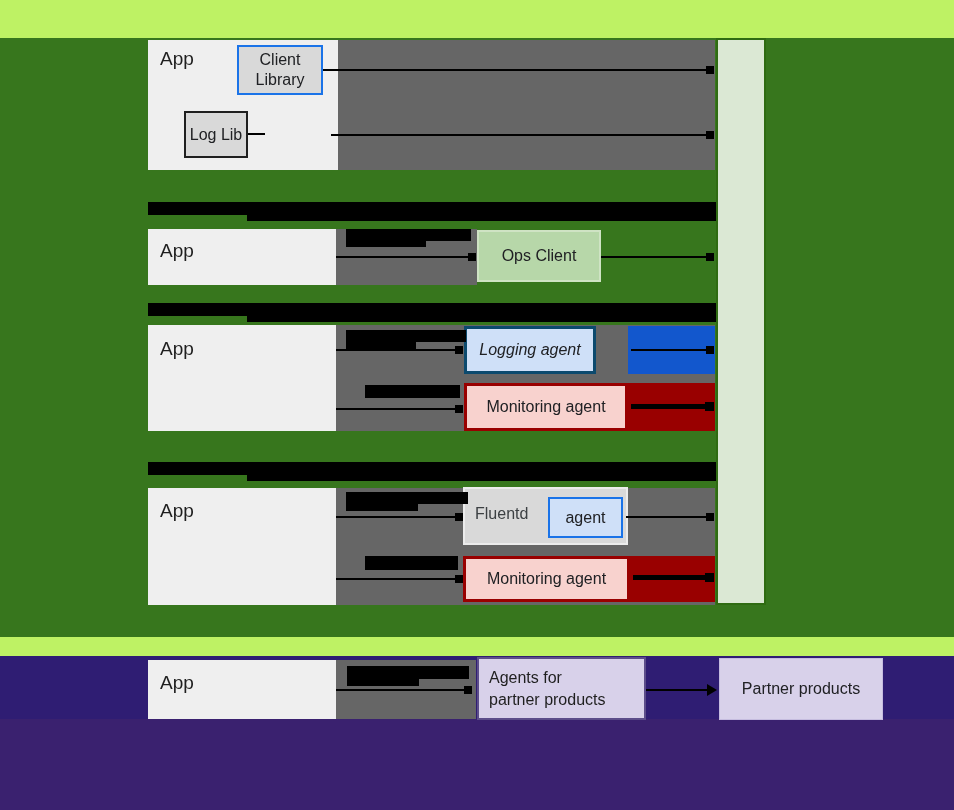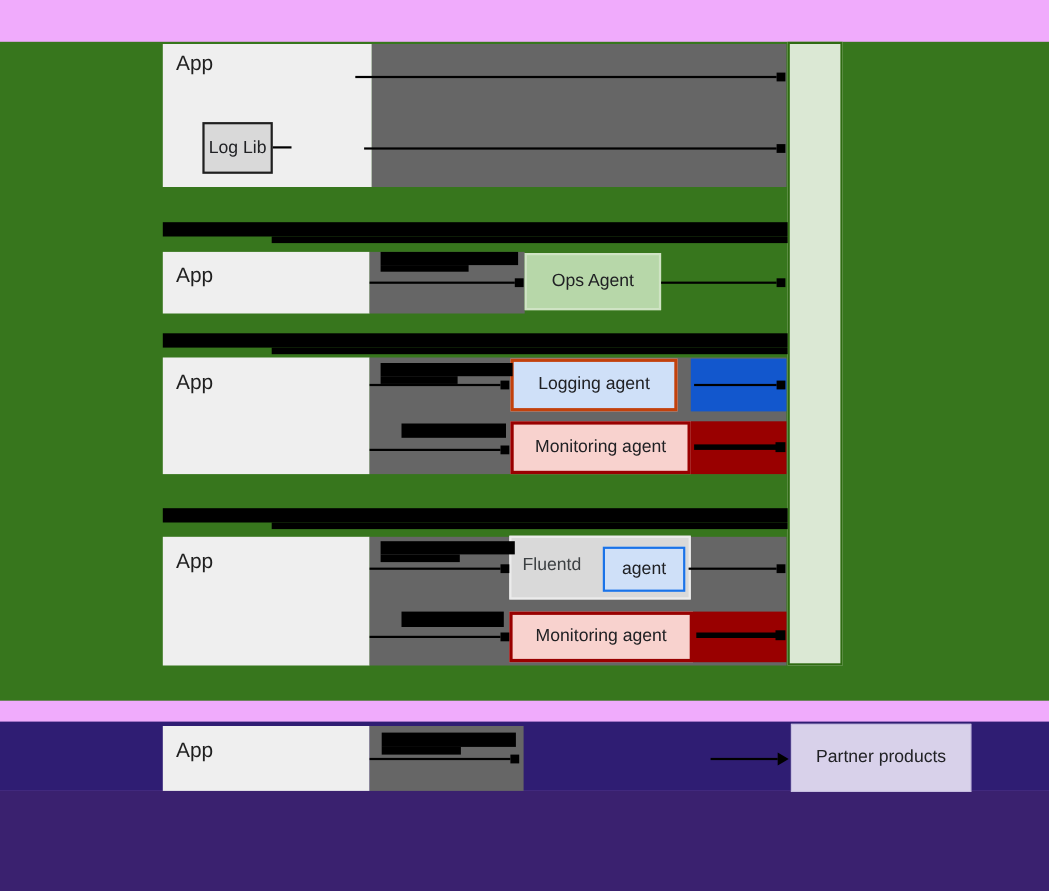--- a/index.html
+++ b/index.html
@@ -1,16 +1,16 @@
 <!DOCTYPE html>
 <html><head>
 <meta charset="utf-8">
 <style>
   html,body{margin:0;padding:0;background:#000;}
-  #stage{position:relative;width:954px;height:810px;background:#f0abfc;overflow:hidden;
+  #stage{position:relative;width:954px;height:810px;background:#bef264;overflow:hidden;
          font-family:"Liberation Sans", sans-serif;color:#1f1f1f;}
   .abs{position:absolute;}
   .region{position:absolute;left:0;width:954px;}
   .whitebox{position:absolute;background:#efefef;}
   .graybox{position:absolute;background:#666666;}
   .applbl{position:absolute;font-size:19px;color:#1f1f1f;}
   .blob{position:absolute;background:#000;}
   .aline{position:absolute;background:#000;height:2px;}
   .ahead{position:absolute;background:#000;width:8px;height:8px;}
   .cbox{position:absolute;display:flex;align-items:center;justify-content:center;
@@ -26,20 +26,22 @@
   <div class="region" style="top:656px;height:63px;background:#2f1d73;"></div>
   <div class="region" style="top:719px;height:91px;background:#3a216f;"></div>
 
   <div class="abs" style="left:716px;top:38px;width:50px;height:567px;background:#dbe8d4;
               border:2px solid #2f6b12;box-sizing:border-box;"></div>
 
   <div class="whitebox" style="left:148px;top:40px;width:190px;height:130px;"></div>
   <div class="graybox" style="left:338px;top:40px;width:377px;height:130px;"></div>
   <div class="applbl" style="left:160px;top:48px;">App</div>
 
+  <div class="cbox" style="left:237px;top:45px;width:86px;height:50px;background:#d9d9d9;
+              border:2px solid #1a73e8;line-height:1.25;">Client Library</div>
   <div class="cbox" style="left:184px;top:111px;width:64px;height:47px;background:#d9d9d9;
               border:2px solid #1f1f1f;line-height:1.25;">Log Lib</div>
   <div class="aline" style="left:248px;top:133px;width:17px;"></div>
 
   <div class="aline" style="left:323px;top:69px;width:383px;"></div>
   <div class="ahead" style="left:706px;top:66px;"></div>
   <div class="aline" style="left:331px;top:134px;width:375px;"></div>
   <div class="ahead" style="left:706px;top:131px;"></div>
 
   <div class="blob" style="left:148px;top:202px;width:568px;height:13px;"></div>
@@ -48,35 +50,35 @@
   <div class="whitebox" style="left:148px;top:229px;width:188px;height:56px;"></div>
   <div class="graybox" style="left:336px;top:229px;width:141px;height:56px;"></div>
   <div class="applbl" style="left:160px;top:240px;">App</div>
 
   <div class="blob" style="left:346px;top:229px;width:125px;height:12px;"></div>
   <div class="redact-step" style="left:346px;top:241px;width:80px;height:6px;"></div>
   <div class="aline" style="left:336px;top:256px;width:132px;"></div>
   <div class="ahead" style="left:468px;top:253px;"></div>
 
   <div class="cbox" style="left:477px;top:230px;width:124px;height:52px;background:#b7d7a9;
-              border:2px solid #cfe3c4;">Ops Agent</div>
+              border:2px solid #cfe3c4;">Ops Client</div>
 
   <div class="aline" style="left:601px;top:256px;width:105px;"></div>
   <div class="ahead" style="left:706px;top:253px;"></div>
 
   <div class="blob" style="left:148px;top:303px;width:568px;height:13px;"></div>
   <div class="redact-step" style="left:247px;top:316px;width:469px;height:6px;"></div>
 
   <div class="whitebox" style="left:148px;top:325px;width:188px;height:106px;"></div>
   <div class="graybox" style="left:336px;top:325px;width:379px;height:106px;"></div>
   <div class="applbl" style="left:160px;top:338px;">App</div>
 
   <div class="abs" style="left:628px;top:326px;width:87px;height:48px;background:#1257cd;"></div>
-  <div class="cbox" style="left:464px;top:326px;width:152px;height:48px;background:#cfe0f8;
-              border:3px solid #c2410c;">Logging agent</div>
+  <div class="cbox" style="left:464px;top:326px;width:132px;height:48px;background:#cfe0f8;
+              border:3px solid #0c4a6e;font-style:italic;">Logging agent</div>
 
   <div class="blob" style="left:346px;top:330px;width:120px;height:12px;"></div>
   <div class="redact-step" style="left:346px;top:342px;width:70px;height:7px;"></div>
   <div class="aline" style="left:336px;top:349px;width:119px;"></div>
   <div class="ahead" style="left:455px;top:346px;"></div>
   <div class="aline" style="left:631px;top:349px;width:75px;"></div>
   <div class="ahead" style="left:706px;top:346px;"></div>
 
   <div class="abs" style="left:628px;top:383px;width:87px;height:48px;background:#990000;"></div>
   <div class="cbox" style="left:464px;top:383px;width:164px;height:48px;background:#f8d2ce;
@@ -121,20 +123,25 @@
 
   <div class="whitebox" style="left:148px;top:660px;width:188px;height:59px;"></div>
   <div class="graybox" style="left:336px;top:660px;width:140px;height:59px;"></div>
   <div class="applbl" style="left:160px;top:672px;">App</div>
 
   <div class="blob" style="left:347px;top:666px;width:122px;height:13px;"></div>
   <div class="redact-step" style="left:347px;top:679px;width:72px;height:7px;"></div>
   <div class="aline" style="left:336px;top:689px;width:128px;"></div>
   <div class="ahead" style="left:464px;top:686px;"></div>
 
+  <div class="abs" style="left:477px;top:657px;width:169px;height:63px;background:#d8d1ea;
+              border:2px solid #5c4d8a;box-sizing:border-box;font-size:16px;color:#1f1f1f;">
+    <div style="position:absolute;left:10px;top:10px;">Agents for</div>
+    <div style="position:absolute;left:10px;top:32px;">partner products</div>
+  </div>
 
   <div class="aline" style="left:646px;top:689px;width:61px;"></div>
   <div class="abs" style="left:707px;top:684px;width:0;height:0;border-top:6px solid transparent;
               border-bottom:6px solid transparent;border-left:10px solid #000;"></div>
 
   <div class="cbox" style="left:719px;top:658px;width:164px;height:62px;background:#d8d1ea;
               border:1px solid #c5bcdf;">Partner products</div>
 
 </div>
 

